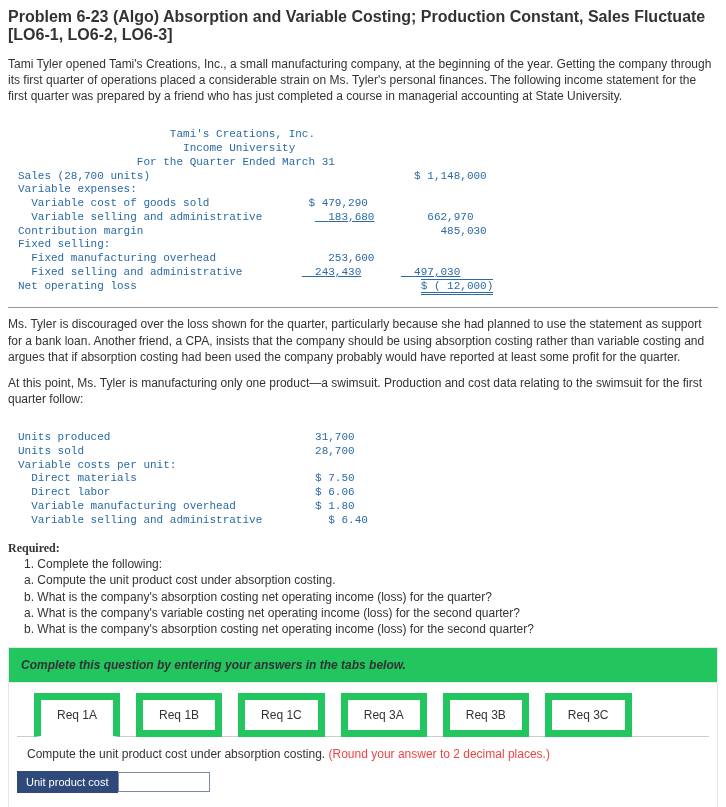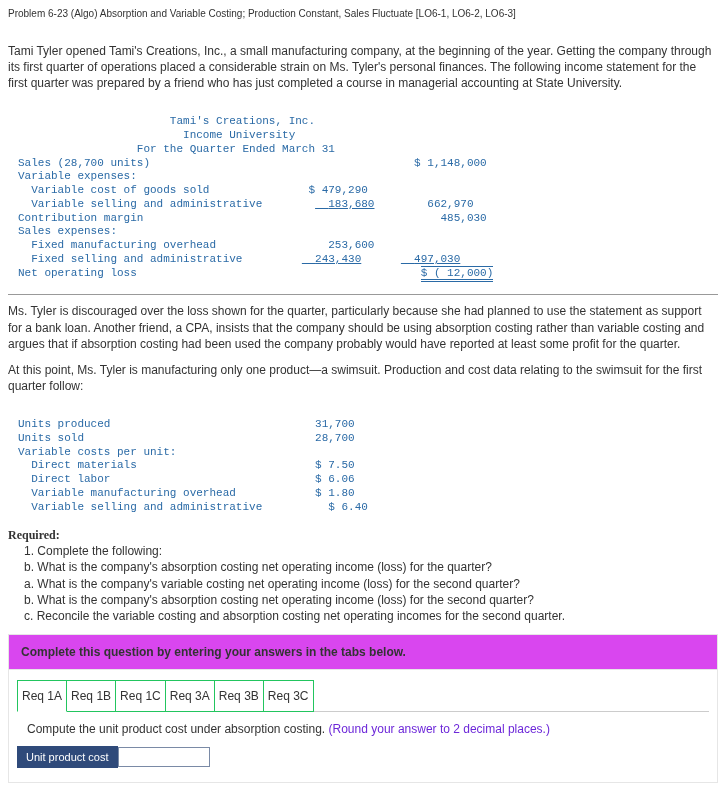--- a/index.html
+++ b/index.html
@@ -5,74 +5,76 @@
     body {
       margin: 0;
       padding: 8px;
       font-family: Arial, Helvetica, sans-serif;
       font-size: 12px;
       color: #333;
       width: 710px;
       background: #fff;
     }
     .problem-title {
-      font-weight: normal;
-      font-size: 10px;
-      margin-bottom: 24px;
+      font-weight: bold;
+      font-size: 16px;
+      margin-bottom: 12px;
     }
     .body-text {
       margin-bottom: 10px;
       line-height: 1.35;
     }
     .statement {
       font-family: "Courier New", monospace;
       font-size: 11px;
       margin: 10px 0 14px 10px;
       white-space: pre;
       color: #2a6aa6;
       line-height: 1.25;
     }
     .required-label { margin-top: 10px; font-weight: bold; font-family: Liberation Serif, serif; }
     .req-list { margin: 0 0 10px 16px; line-height: 1.35; }
     .answer-area {
       border: 1px solid #e6e6e6;
       margin-top: 8px;
     }
     .instr-bar {
-      background: #d946ef;
+      background: #22c55e;
       border-bottom: 1px solid #e6e6e6;
       padding: 10px 12px;
       font-size: 12px;
+      font-style: italic;
     }
     .tabs {
       display: flex;
       padding: 10px 8px 0 8px;
       gap: 0;
     }
     .tab {
-      border: 1px solid #22c55e;
-      padding: 8px 4px;
+      border: 7px solid #22c55e;
+      padding: 8px 16px;
       font-size: 12px;
       background: #fff;
       cursor: pointer;
       margin-right: -1px;
       position: relative;
+      margin-left: 17px;
     }
     .tab.active {
       border-bottom: 1px solid #fff;
       z-index: 2;
     }
     .subinstr {
       border-top: 1px solid #ccc;
       margin: -1px 8px 0 8px;
       padding: 10px;
       font-size: 12px;
       background: #fff;
     }
-    .subinstr .hint { color: #6d28d9; }
+    .subinstr .hint { color: #ef4444; }
     .input-row {
       display: flex;
       align-items: center;
       padding: 0 8px 14px 8px;
       gap: 0;
     }
     .input-label {
       background: #2f4a7a;
       color: #fff;
       font-size: 11px;
@@ -96,21 +98,21 @@
 
 <div class="statement">
 <span>                       <span>Tami's Creations, Inc.</span></span>
 <span>                         <span>Income University</span></span>
 <span>                  <span>For the Quarter Ended March 31</span></span>
 <span><span>Sales (28,700 units)</span>                                        <span>$ 1,148,000</span></span>
 <span><span>Variable expenses:</span></span>
 <span><span>  Variable cost of goods sold</span>               <span>$ 479,290</span></span>
 <span><span>  Variable selling and administrative</span>        <u>  <span>183,680</span></u>        <span>662,970</span></span>
 <span><span>Contribution margin</span>                                             <span>485,030</span></span>
-<span><span>Sales expenses:</span></span>
+<span><span>Fixed selling:</span></span>
 <span><span>  Fixed manufacturing overhead</span>                 <span>253,600</span></span>
 <span><span>  Fixed selling and administrative</span>         <u>  <span>243,430</span></u>      <u>  <span>497,030</span></u></span>
 <span><span>Net operating loss</span>                                           <span style="border-bottom:3px double #2a6aa6;border-top:1px solid #2a6aa6;text-align:center;"><span>$ ( 12,000)</span></span></span>
 </div>
 
 <hr class="hr-thin">
 
 <div class="body-text">Ms. Tyler is discouraged over the loss shown for the quarter, particularly because she had planned to use the statement as support for a bank loan. Another friend, a CPA, insists that the company should be using absorption costing rather than variable costing and argues that if absorption costing had been used the company probably would have reported at least some profit for the quarter.</div>
 <div class="body-text">At this point, Ms. Tyler is manufacturing only one product—a swimsuit. Production and cost data relating to the swimsuit for the first quarter follow:</div>
 
@@ -120,24 +122,24 @@
 <span><span>Variable costs per unit:</span></span>
 <span><span>  Direct materials</span>                           <span>$ 7.50</span></span>
 <span><span>  Direct labor</span>                               <span>$ 6.06</span></span>
 <span><span>  Variable manufacturing overhead</span>            <span>$ 1.80</span></span>
 <span><span>  Variable selling and administrative</span>          <span>$ 6.40</span></span>
 </div>
 
 <div class="required-label">Required:</div>
 <div class="req-list">
   <div>1. Complete the following:</div>
+  <div>a. Compute the unit product cost under absorption costing.</div>
   <div>b. What is the company's absorption costing net operating income (loss) for the quarter?</div>
   <div>a. What is the company's variable costing net operating income (loss) for the second quarter?</div>
   <div>b. What is the company's absorption costing net operating income (loss) for the second quarter?</div>
-  <div>c. Reconcile the variable costing and absorption costing net operating incomes for the second quarter.</div>
 </div>
 
 <div class="answer-area">
   <div class="instr-bar">
     <b>Complete this question by entering your answers in the tabs below.</b>
   </div>
   <div class="tabs">
     <div class="tab active">Req 1A</div>
     <div class="tab">Req 1B</div>
     <div class="tab">Req 1C</div>

